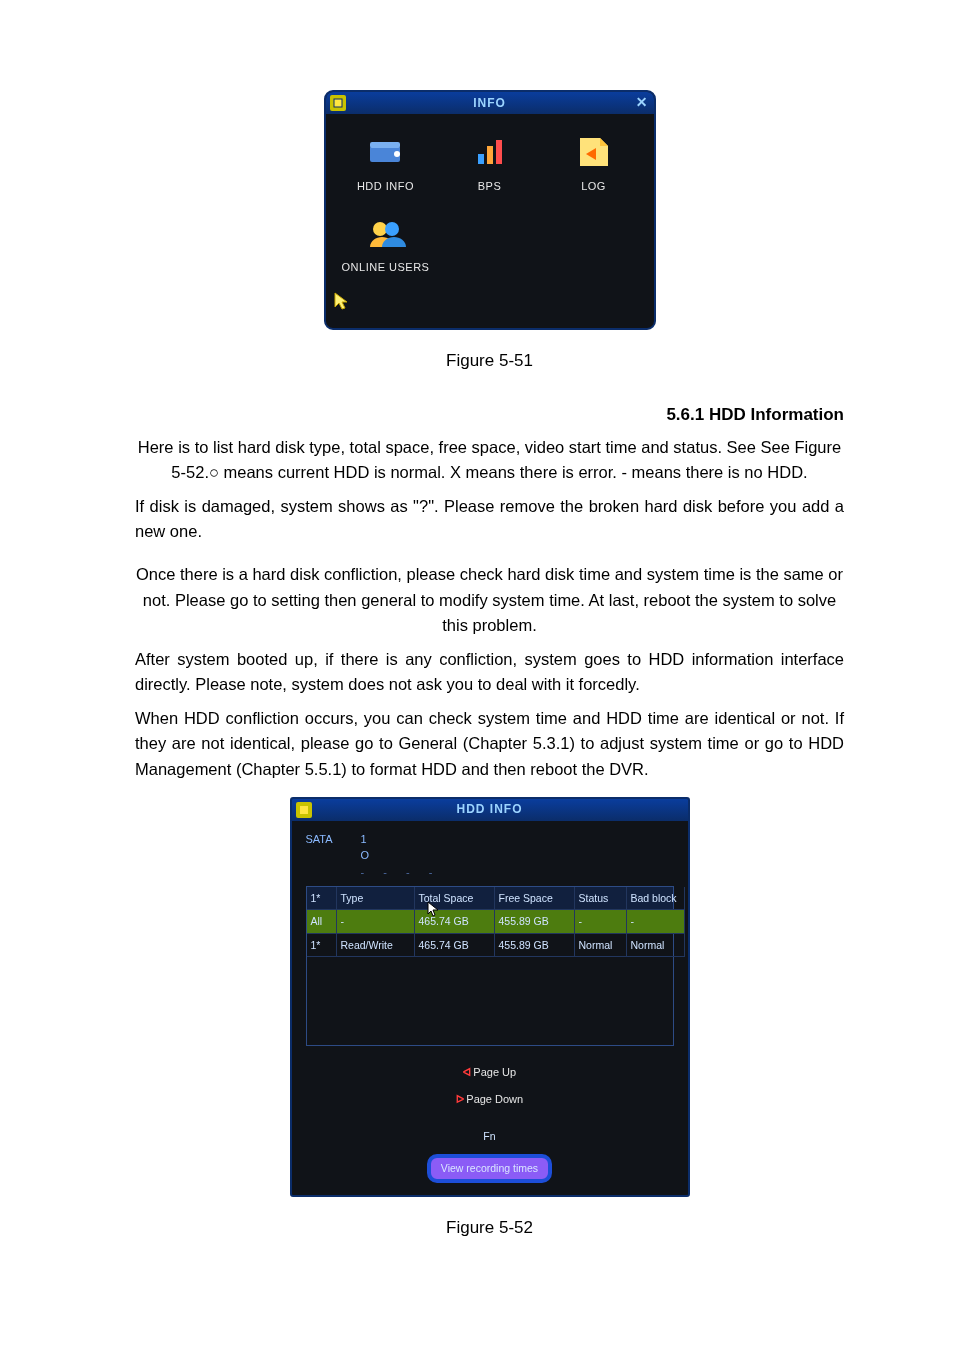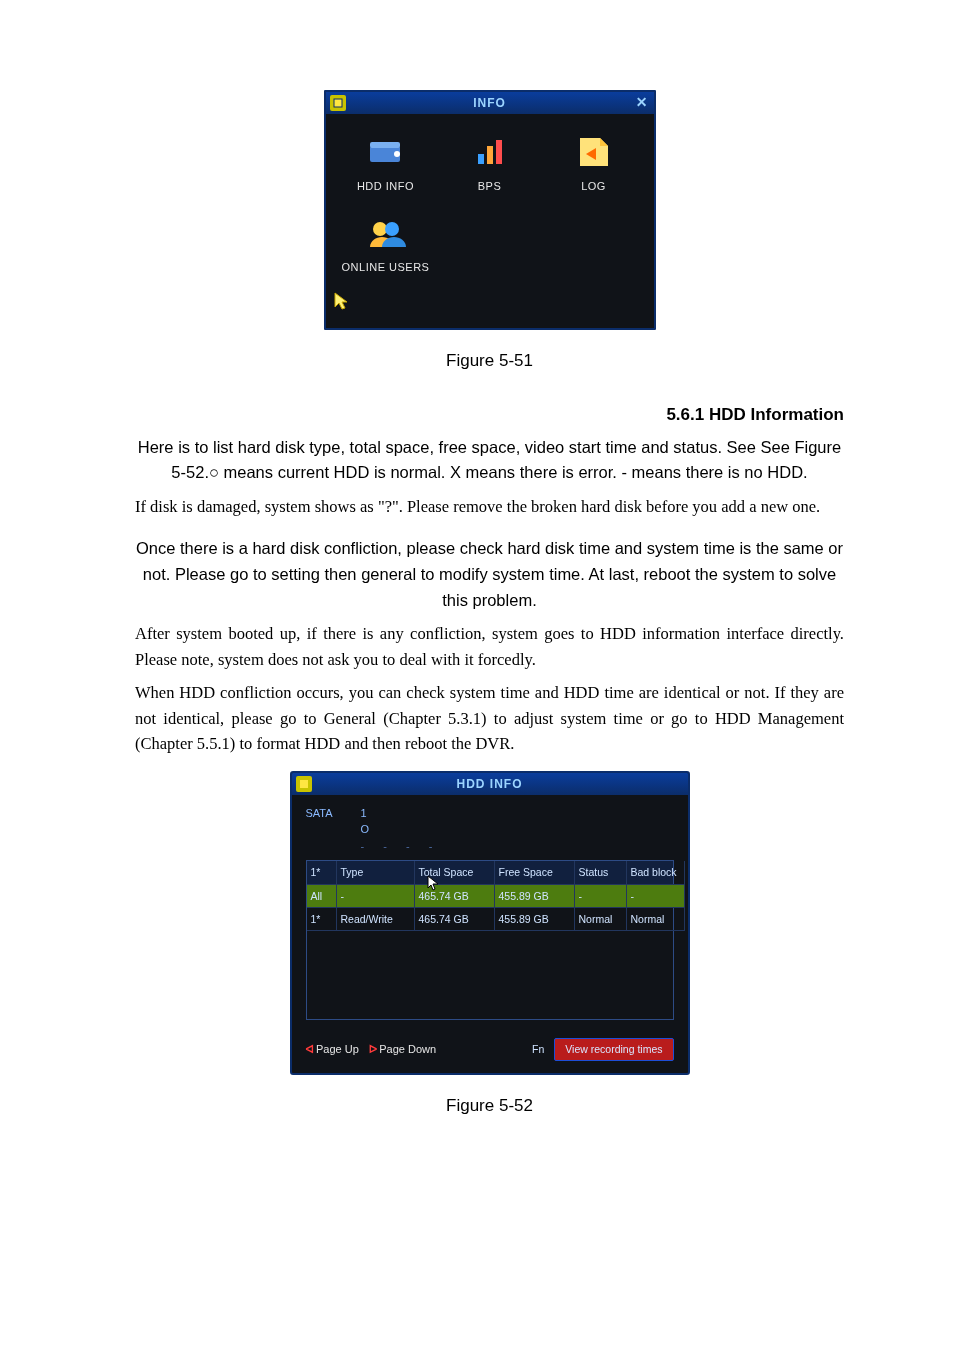--- a/index.html
+++ b/index.html
@@ -2,24 +2,24 @@
 <html><head>
 <meta charset="utf-8">
 <style>
   * { box-sizing: border-box; margin: 0; padding: 0; }
   body { width: 954px; height: 1350px; background: #fff; font-family: Arial, Helvetica, sans-serif; color: #000; }
   .page { padding: 60px 110px 60px 135px; font-size: 16.5px; line-height: 1.55; }
   .fig-wrap { display: flex; flex-direction: column; align-items: center; margin: 30px 0 20px; }
   .fig-caption { margin-top: 18px; font-size: 17px; }
   .section-head { font-weight: bold; font-size: 17px; margin: 28px 0 6px; text-align: right; }
   p { margin-bottom: 4px; text-align: center; }
-  p.just { text-align: justify; font-family: Liberation Serif, serif; }
+  p.just { text-align: justify; }
 
   
-  .shot1 { width: 332px; background: #101318; border: 2px solid #0b2d6a; border-radius: 1px; overflow: hidden; }
+  .shot1 { width: 332px; background: #101318; border: 2px solid #0b2d6a; border-radius: 9px; overflow: hidden; }
   .titlebar { height: 22px; background: linear-gradient(#0a3d9d, #0b2d6a); color: #9cd4ff; display: flex; align-items: center; font-size: 12px; font-weight: bold; position: relative; }
   .titlebar .left-ic { width: 16px; height: 16px; background: #c9c300; border-radius: 2px; margin-left: 4px; display:flex; align-items:center; justify-content:center; color:#0b2d6a; font-size:10px; }
   .titlebar .ttl { flex: 1; text-align: center; letter-spacing: 1px; }
   .titlebar .close-btn { width: 16px; height: 16px; margin-right: 4px; color: #9cd4ff; font-size: 14px; display:flex; align-items:center; justify-content:center; cursor:pointer; }
   .grid1 { display: grid; grid-template-columns: repeat(3, 1fr); padding: 14px 8px 2px; }
   .cell { display: flex; flex-direction: column; align-items: center; color: #e8e8e8; font-size: 11px; padding: 4px 4px 14px; letter-spacing: 0.5px; }
   .ic48 { width: 44px; height: 40px; display:flex; align-items:center; justify-content:center; margin-bottom: 6px; }
   .shot1 .cursor-row { height: 36px; padding-left: 8px; color:#ffe37a; font-size:14px; }
 
   
@@ -30,26 +30,26 @@
   .shot2 .body { padding: 10px 14px 8px; }
   .sat-row { color:#8bbaff; font-size:11px; line-height:1.5; }
   .sat-row .lbl { display:inline-block; width:52px; }
   .sat-row .nums { letter-spacing: 10px; }
   .tbl { margin-top: 6px; border: 1px solid #2d4b85; min-height: 160px; }
   .thead, .trow { display:grid; grid-template-columns: 30px 78px 80px 80px 52px 58px; font-size:10.5px; }
   .thead { background:#11203e; color:#cfe3ff; }
   .thead > div, .trow > div { padding: 3px 4px; border-right: 1px solid #22365e; border-bottom: 1px solid #22365e; white-space:nowrap; overflow:hidden; }
   .trow { color:#cfe3ff; }
   .trow.sel > div { background:#4d7c0f; }
-  .bottombar { display:flex; align-items:center; padding: 10px 14px 12px; gap: 10px; font-size:11px; }
+  .bottombar { display:flex; align-items:center; padding: 10px 14px 12px; gap: 10px; font-size:11px;flex-direction:column; }
   .bottombar .pg { color:#e6e6e6; }
   .bottombar .pg .arr { color:#ff3b3b; font-weight:bold; margin-right:2px; }
   .bottombar .spacer { flex:1; }
   .bottombar .fn { color:#cfe3ff; font-size:10.5px; }
-  .vbtn { border:1px solid #1d4ed8; border-radius:2px; padding:2px 10px; color:#d9e6ff; background:#b91c1c; font-size:10.5px; cursor:pointer; }
+  .vbtn { border:4px solid #1d4ed8; border-radius:10px; padding:2px 10px; color:#d9e6ff; background:#8b5cf6; font-size:10.5px; cursor:pointer; }
 </style>
 </head>
 <body>
 
 <div class="page">
 
   <div class="fig-wrap">
     <div class="shot1">
       <div class="titlebar">
         <div class="left-ic">

